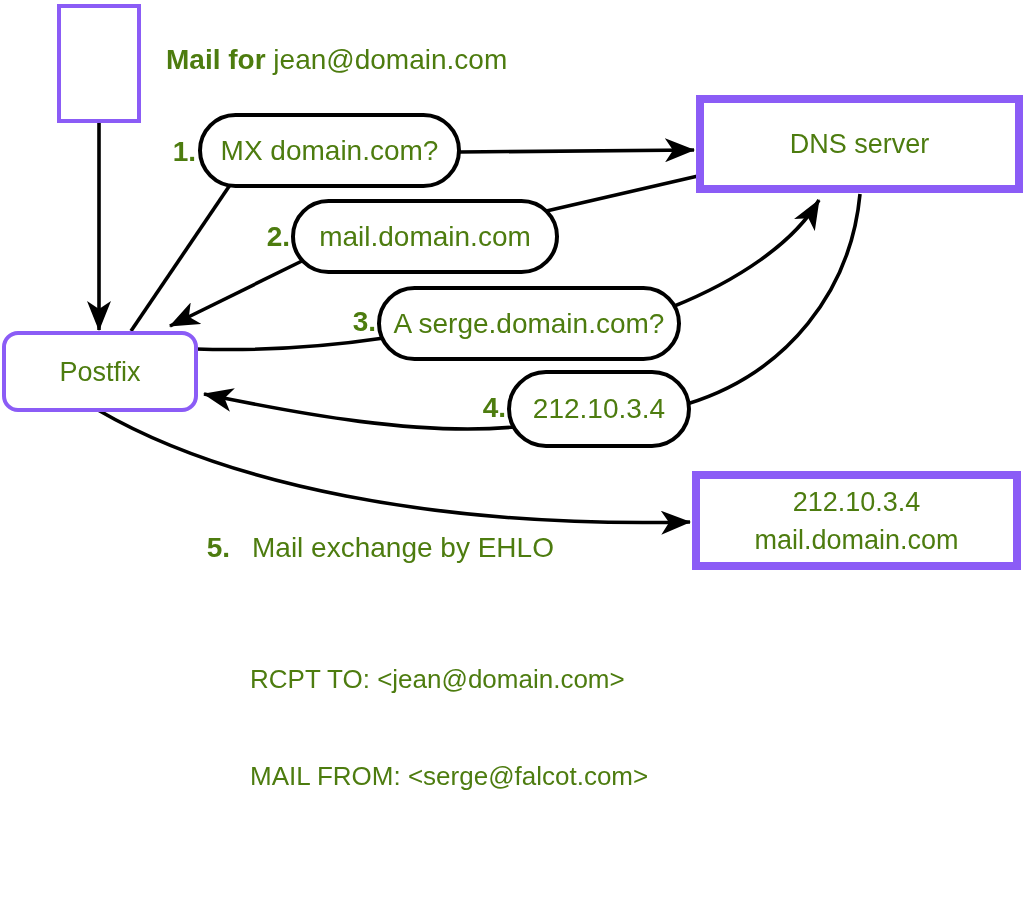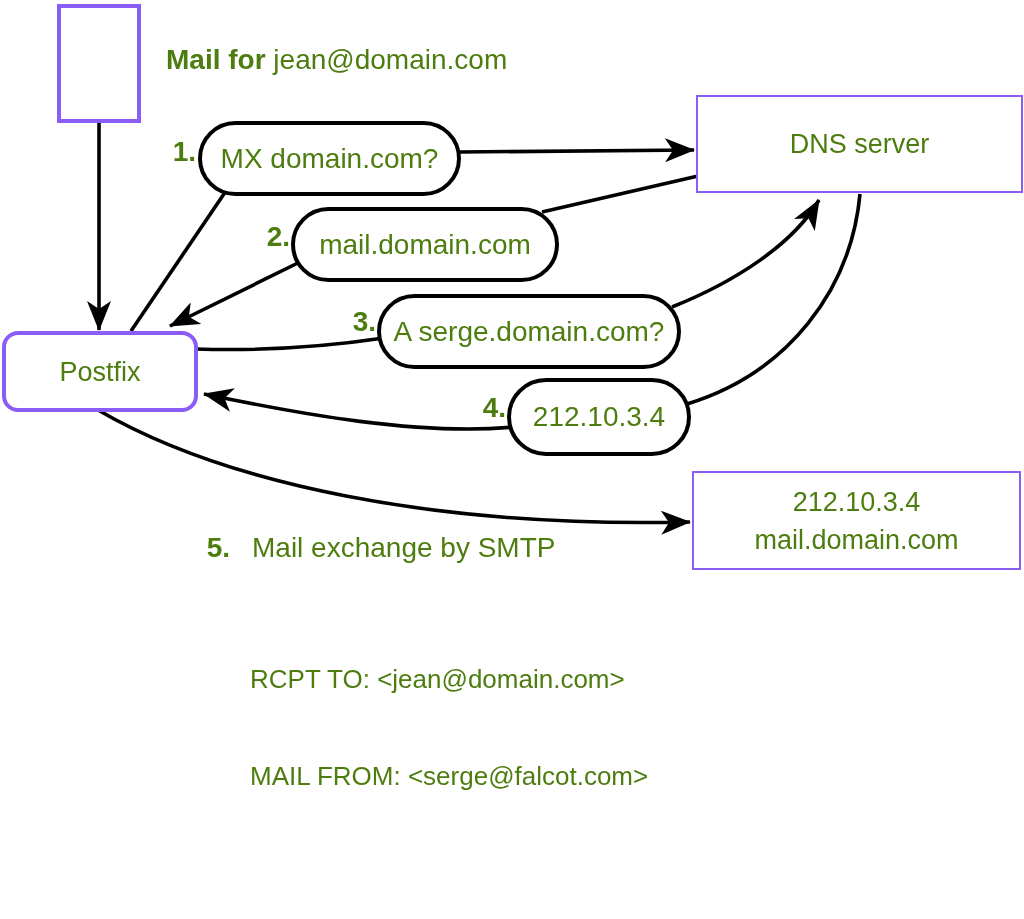--- a/index.html
+++ b/index.html
@@ -8,39 +8,38 @@
     width:1024px;height:919px;
     background:#ffffff;
     font-family:Liberation Sans, sans-serif;
     color:#4d7c0f;
     overflow:hidden;
   }
   .wires{position:absolute;inset:0;z-index:0;}
   .node{
     position:absolute;
     background:#fff;
-    border:2px solid #8b5cf6;
+    border:8px solid #8b5cf6;
     box-sizing:border-box;
     display:flex;align-items:center;justify-content:center;
     text-align:center;
     z-index:1;
     font-size:27px;
     line-height:36px;
   }
   .pill{
     position:absolute;
     background:#fff;
     border:4px solid #000;
     border-radius:45px;
     box-sizing:border-box;
     display:flex;align-items:center;justify-content:center;
     z-index:1;
     font-size:28px;
     white-space:nowrap;
-    margin-top:8px;
   }
   .stepnum{
     position:absolute;
     width:60px;
     text-align:right;
     font-size:28px;
     font-weight:bold;
     z-index:2;
     white-space:nowrap;
   }
@@ -113,21 +112,21 @@
   </div>
   <div class="pill" style="left:507px;top:370px;width:184px;height:78px;">
     <span>212.10.3.4</span>
   </div>
 
   <div class="stepnum" style="left:136px;top:136px;">1.</div>
   <div class="stepnum" style="left:230px;top:221px;">2.</div>
   <div class="stepnum" style="left:316px;top:306px;">3.</div>
   <div class="stepnum" style="left:446px;top:392px;">4.</div>
   <div class="stepnum" style="left:170px;top:532px;">5.</div>
-  <div class="label" style="left:252px;top:532px;">Mail exchange by SMTP</div>
+  <div class="label" style="left:252px;top:532px;">Mail exchange by EHLO</div>
 
   <div class="smtp">
     <div>RCPT TO: &lt;jean@domain.com&gt;</div>
     <div>MAIL FROM: &lt;serge@falcot.com&gt;</div>
     
     
     
     
     
     

